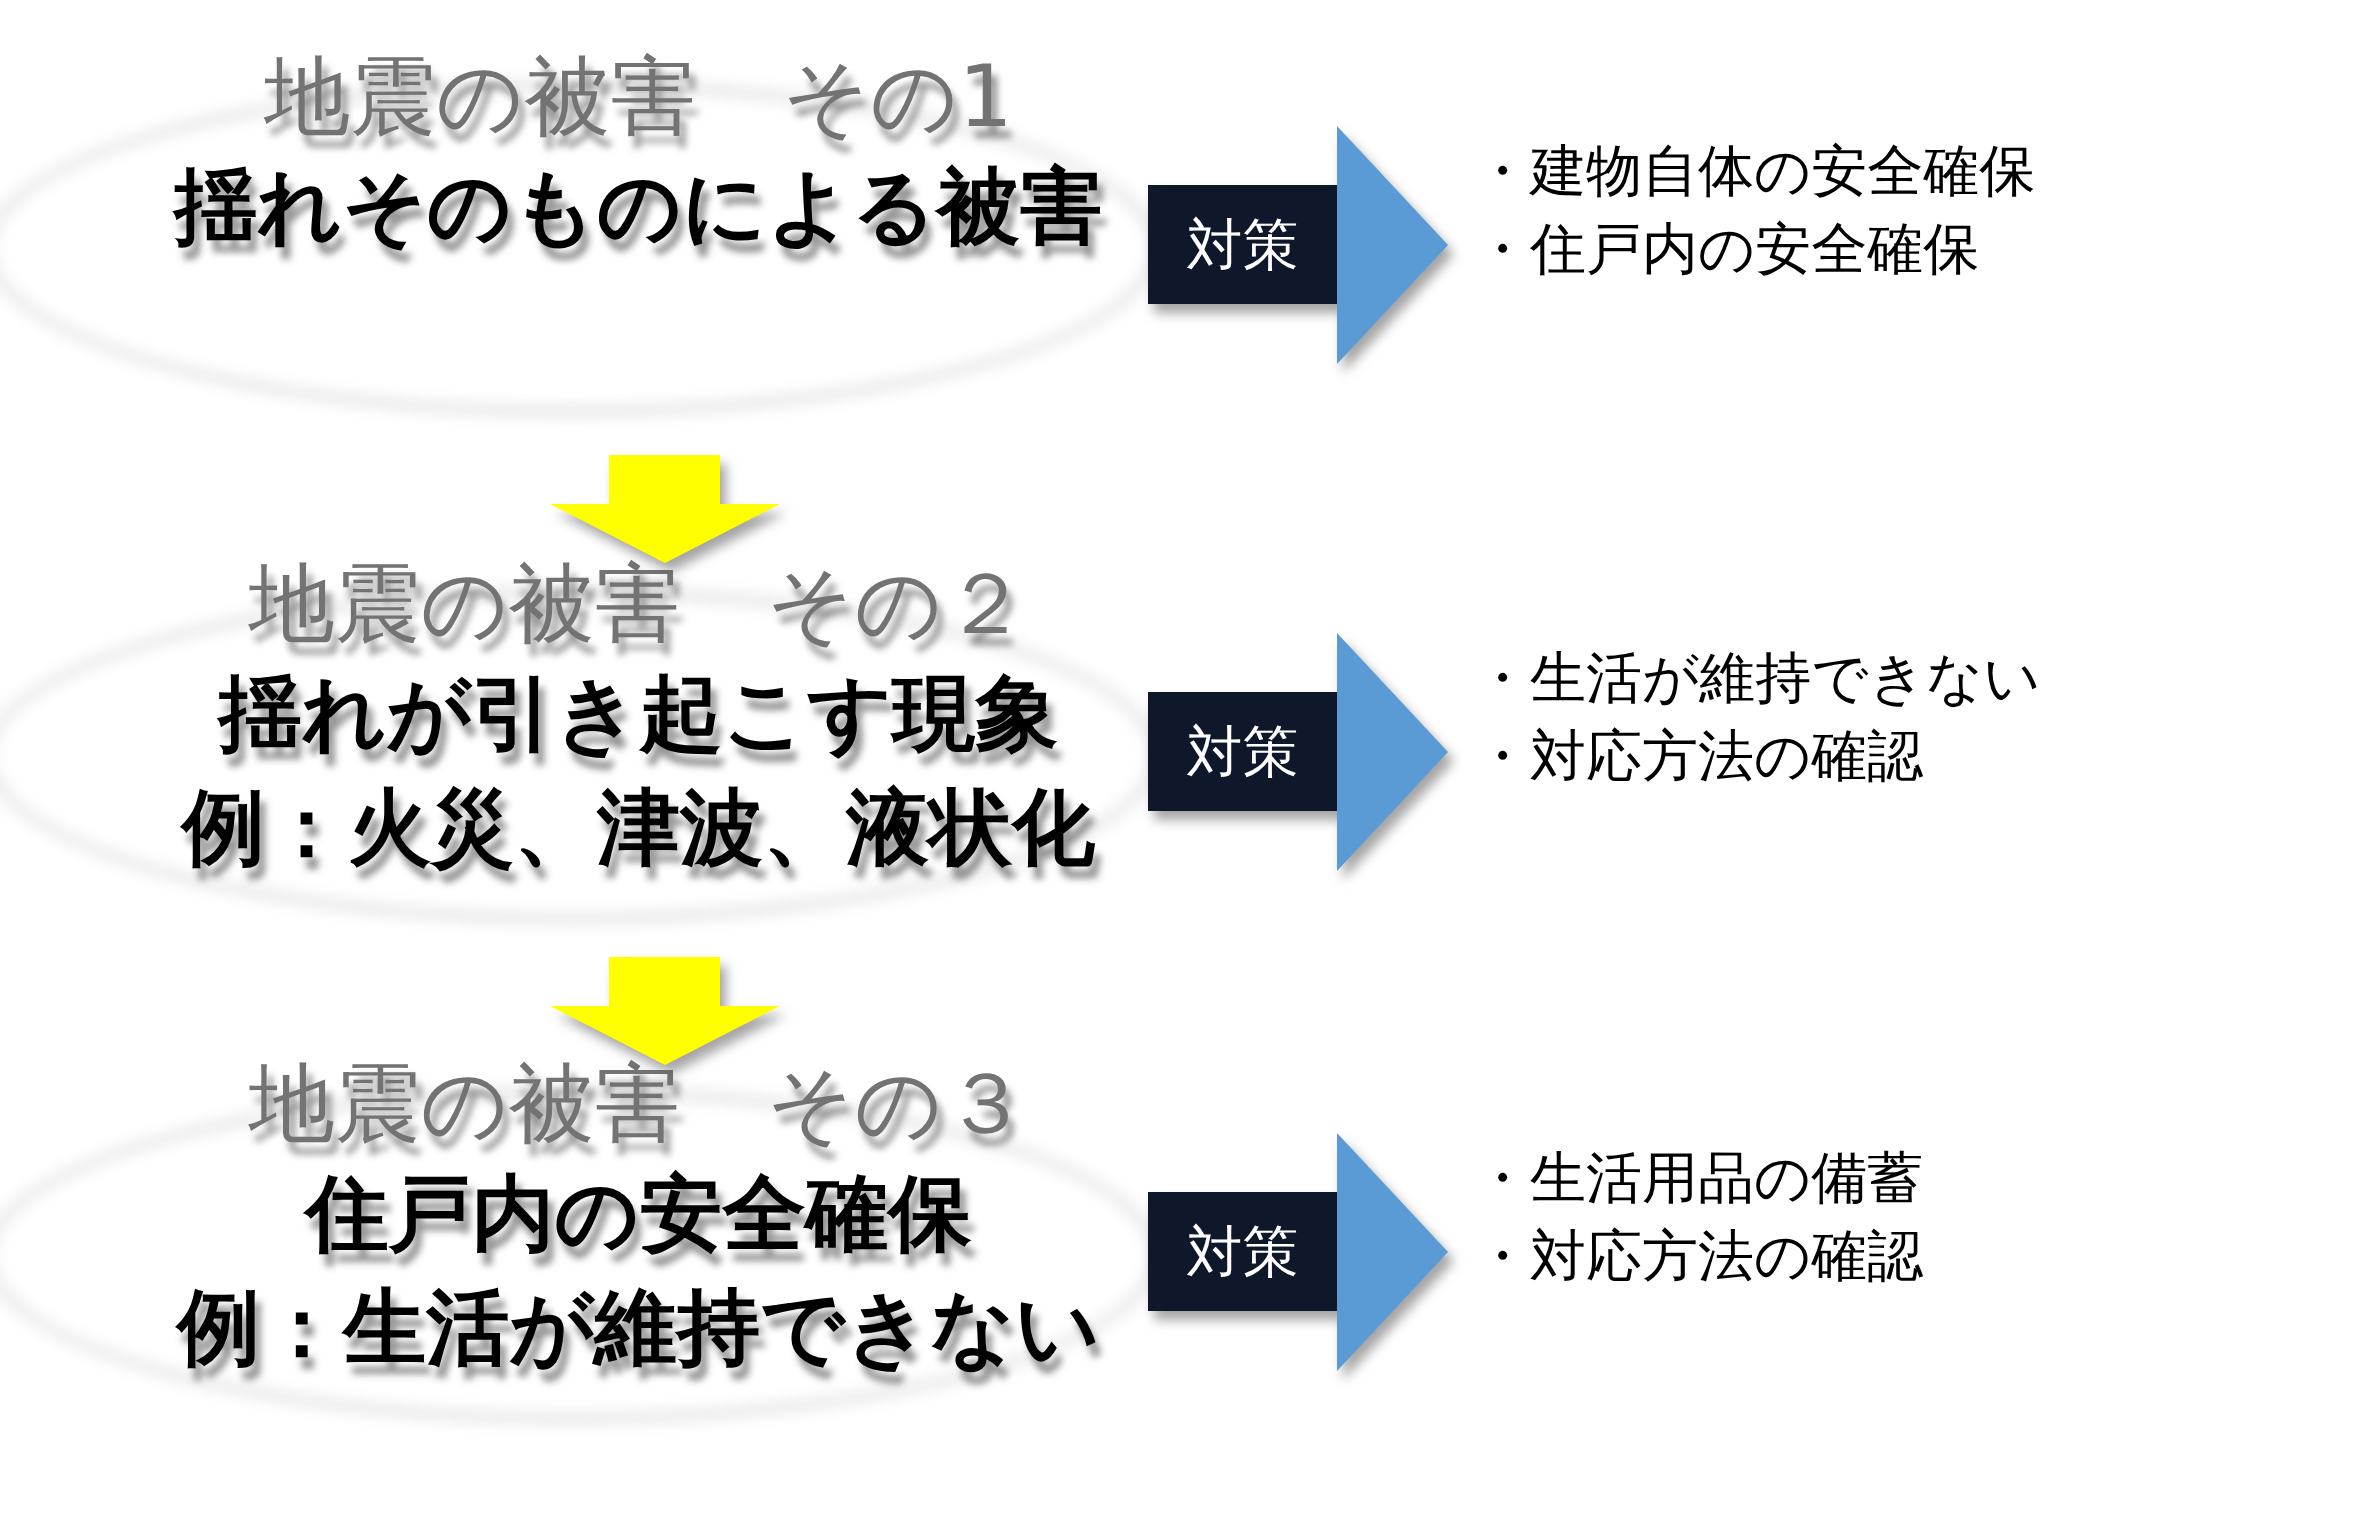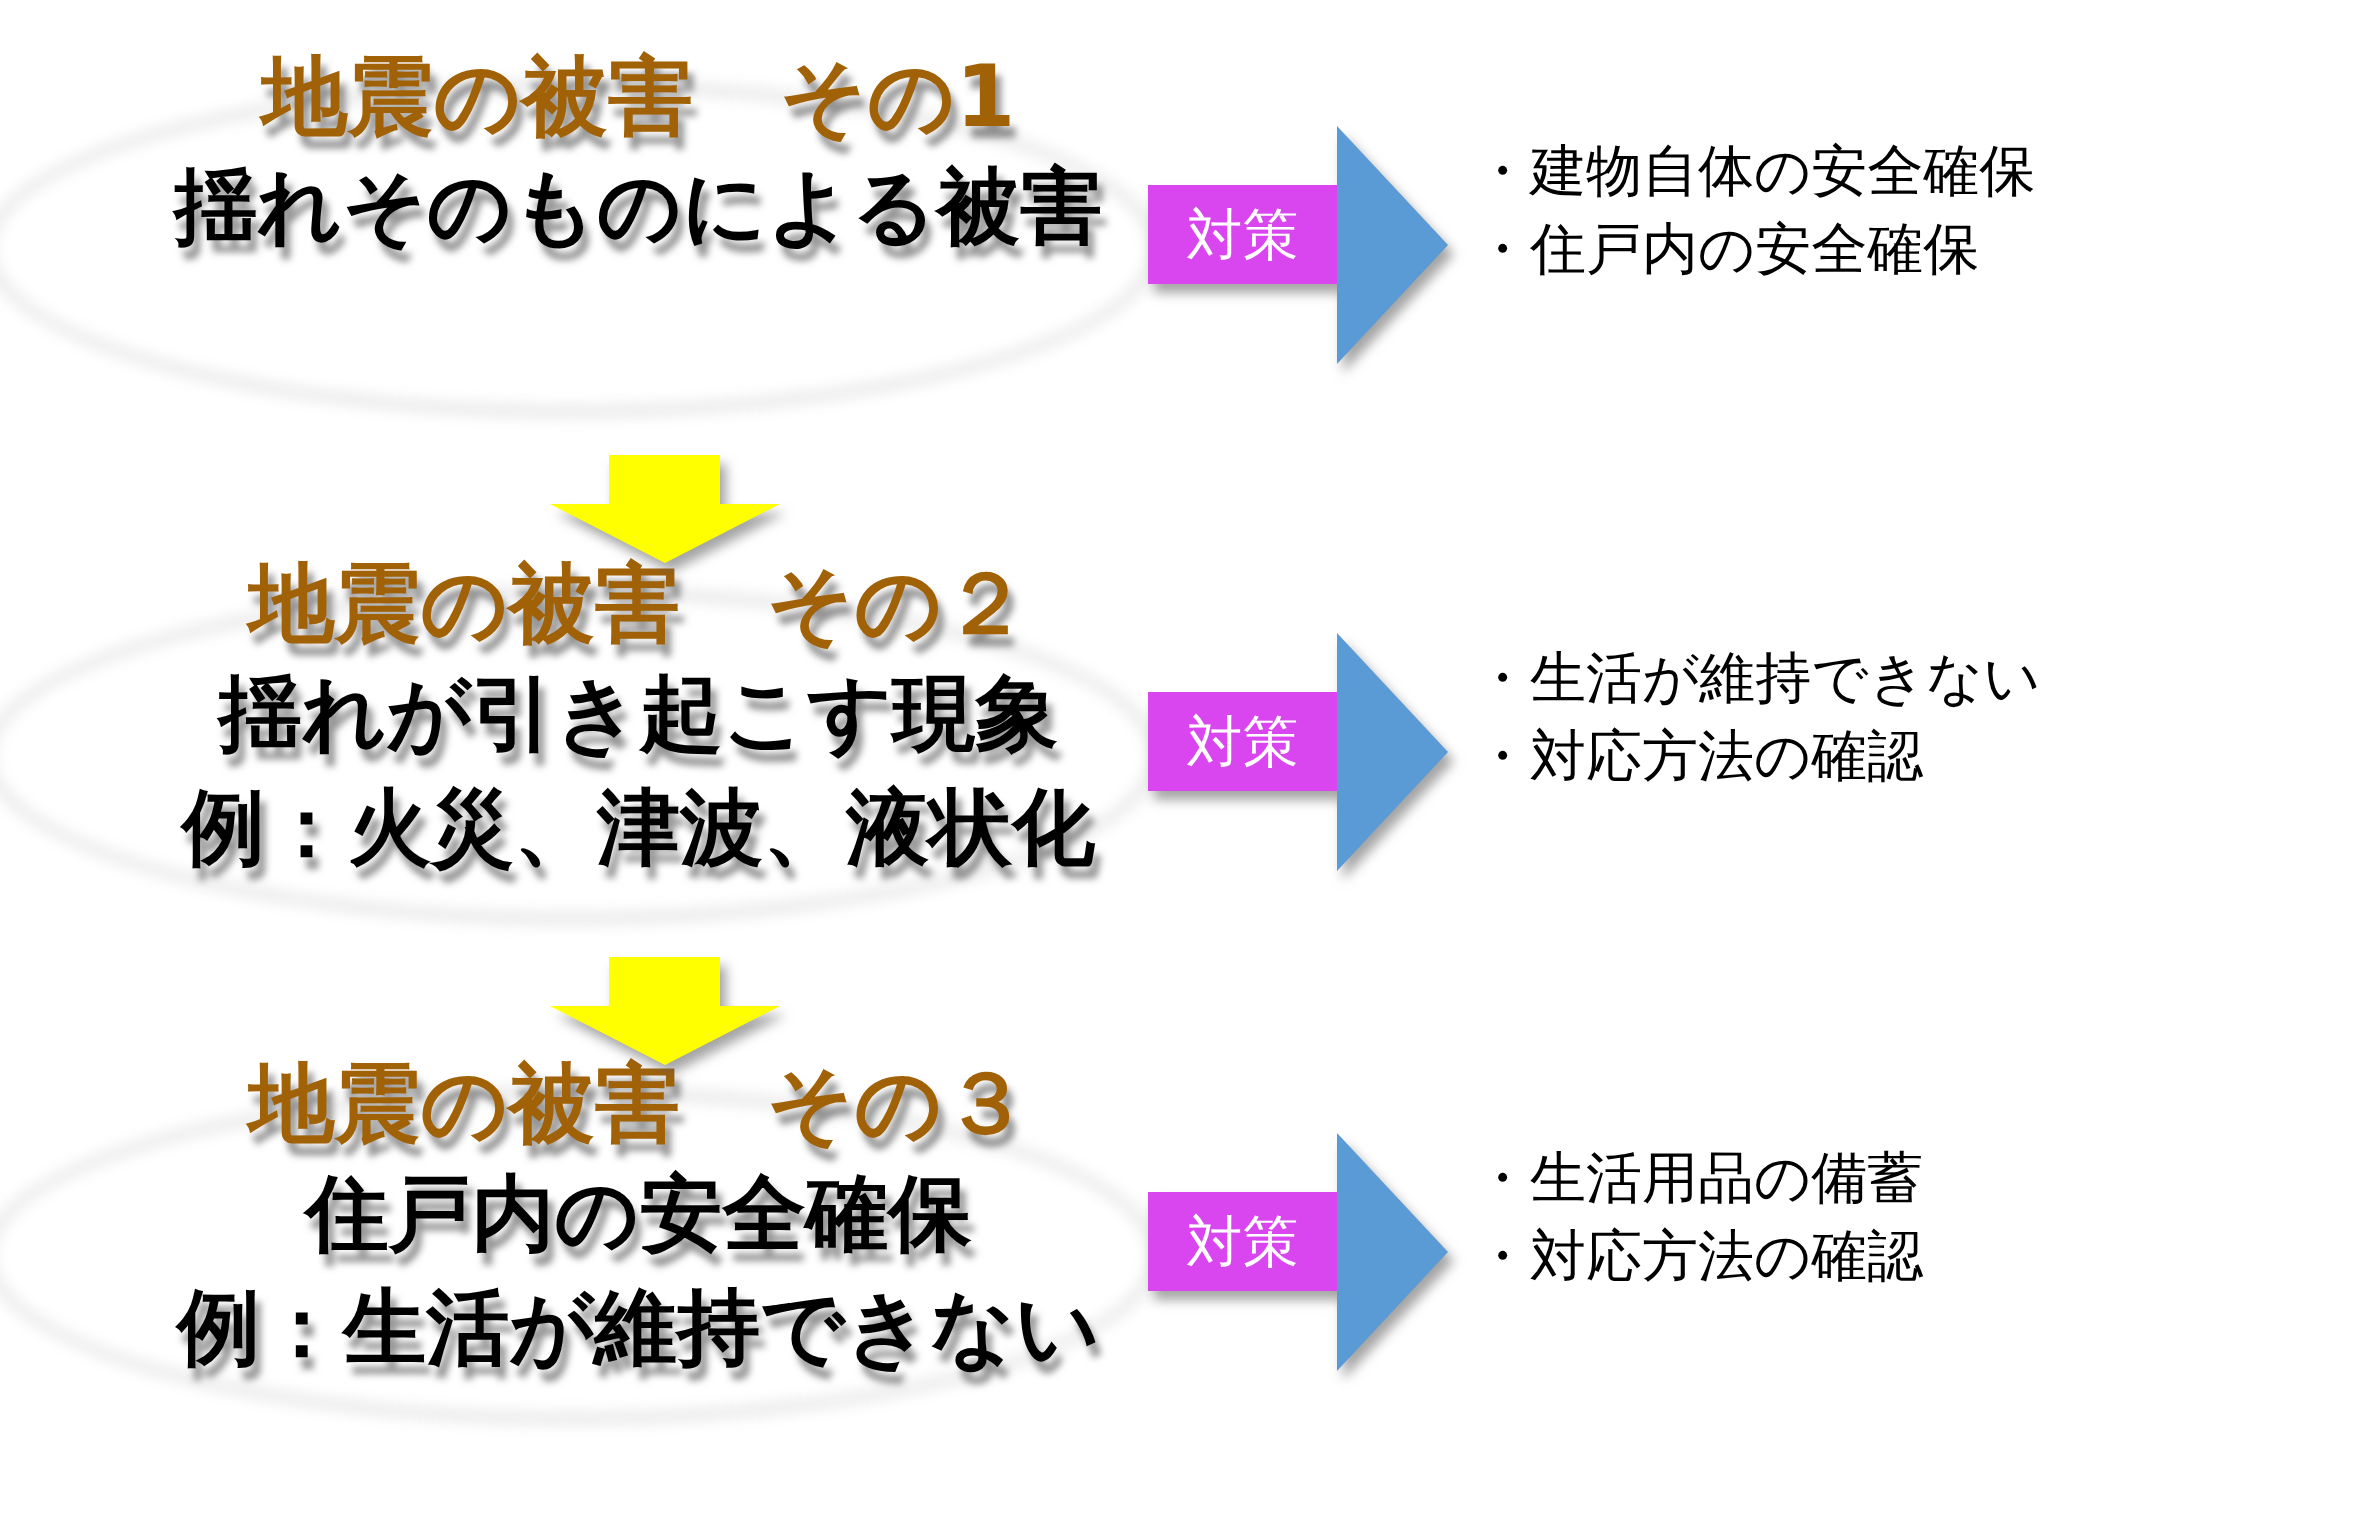--- a/index.html
+++ b/index.html
@@ -21,39 +21,39 @@
     border-radius:50%;
     filter:blur(7.4px);
     z-index:0;
   }
 
   .textblock{
     position:absolute;left:37px;top:0;width:1203px;
     text-align:center;z-index:1;
   }
   .title{
-    font-size:86px;font-weight:bold;color:#a16207;
+    font-size:86px;font-weight:normal;color:#737373;
     line-height:1.38;white-space:nowrap;
     text-shadow:6px 12px 7.4px rgba(90,90,90,0.65);
   }
   .line{
     font-size:83px;font-weight:bold;color:#000000;
     line-height:1.38;white-space:nowrap;
     text-shadow:6px 12px 7.4px rgba(90,90,90,0.65);
     font-family:Liberation Mono, monospace;
   }
 
   .arrow-blue{
     position:absolute;left:1148px;top:89px;width:305px;height:238px;
     filter:drop-shadow(6px 9px 6px rgba(90,90,90,0.55));
     z-index:1;
   }
   .ab-body{
-    position:absolute;left:0;top:59px;width:189px;height:99px;
-    background:#d946ef;
+    position:absolute;left:0;top:59px;width:189px;height:119px;
+    background:#0f172a;
     display:flex;align-items:center;justify-content:center;
   }
   .ab-head{
     position:absolute;left:189px;top:0;width:0;height:0;
     border-top:119px solid transparent;
     border-bottom:119px solid transparent;
     border-left:111px solid #5B9BD5;
   }
   .ab-label{
     font-size:56px;color:#ffffff;line-height:1;white-space:nowrap;

